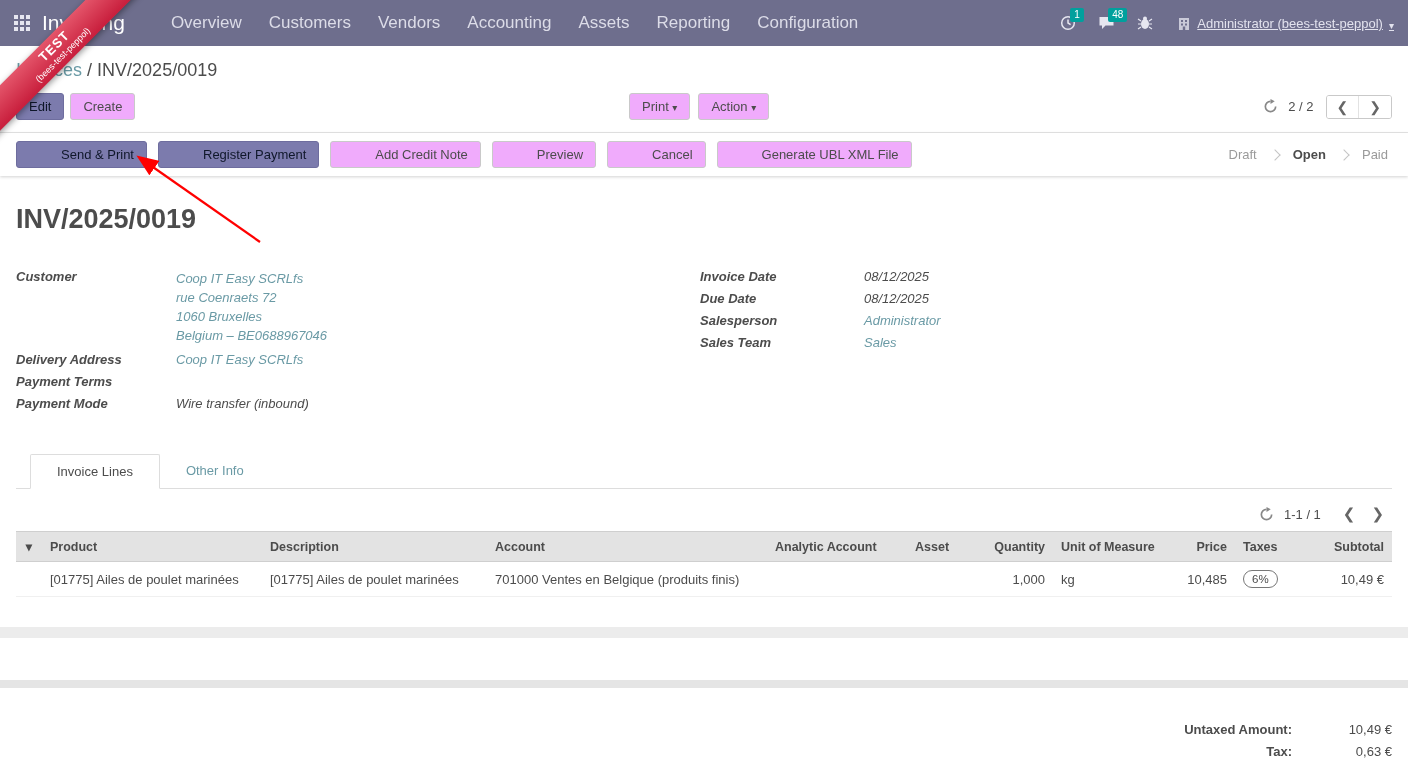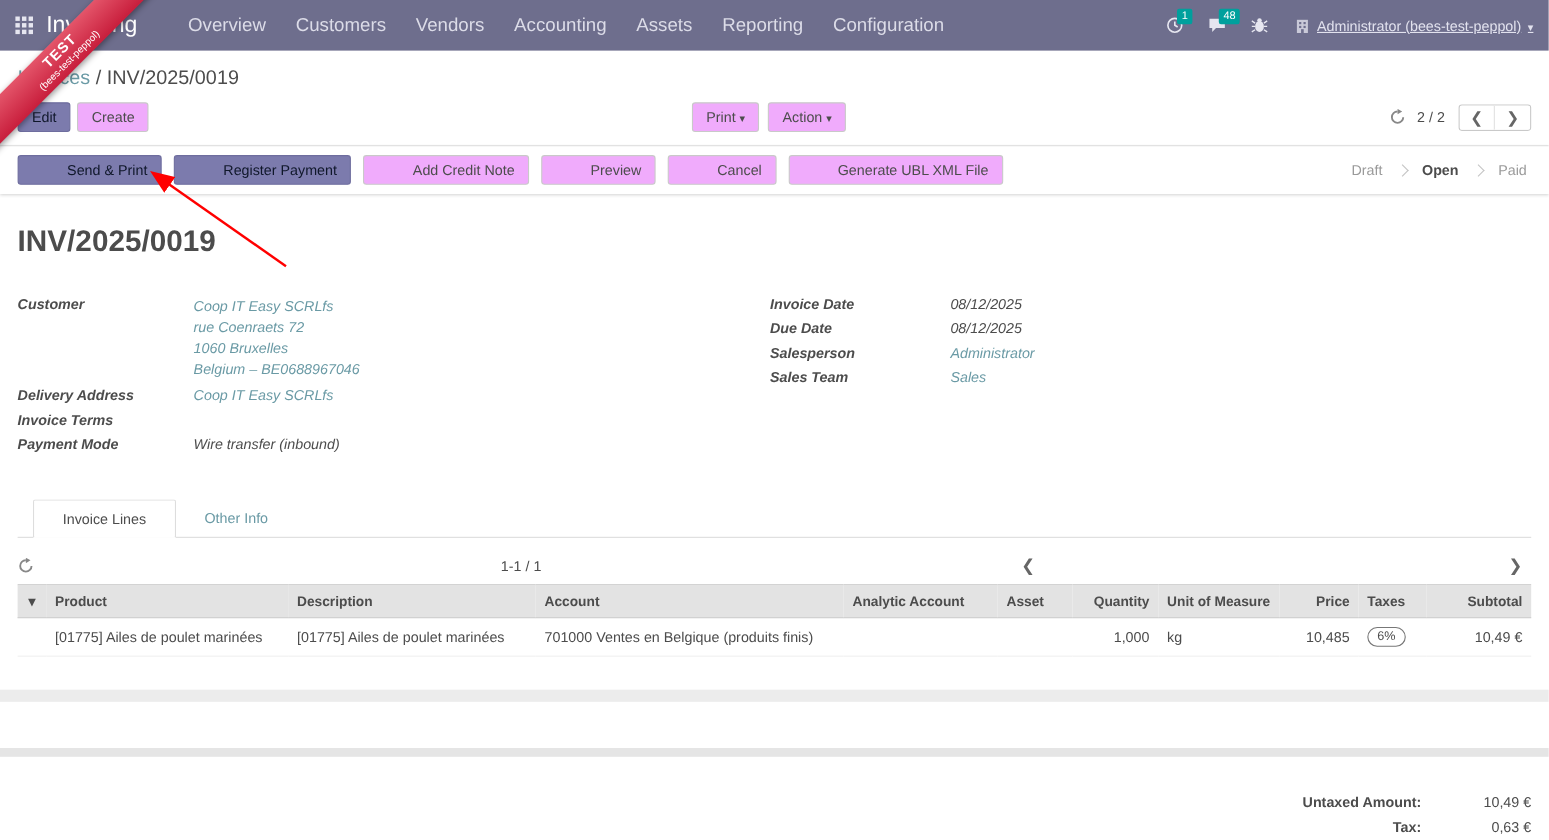--- a/index.html
+++ b/index.html
@@ -65,21 +65,21 @@
   .link { color:#6a9aa5; cursor:pointer; }
   .addr div { line-height:19px; }
 
   
   .tabs { display:flex; border-bottom:1px solid #ddd; margin-top:36px; }
   .tab { padding:9px 26px; font-size:13px; cursor:pointer; margin-bottom:-1px; }
   .tab.active { border:1px solid #ddd; border-bottom:1px solid #fff; background:#fff; color:#4c4c4c; border-radius:2px 2px 0 0; margin-left:14px; }
   .tab.inactive { color:#6a9aa5; }
 
   
-  .list-pager { display:flex; justify-content:space-between; align-items:center; font-size:13px; margin:16px 0 8px; color:#4c4c4c; }
+  .list-pager { display:flex; justify-content:flex-end; align-items:center; font-size:13px; margin:16px 0 8px; color:#4c4c4c; }
   .list-pager .count { margin:0 14px 0 10px; }
   .list-pager .pbtn { background:none; border:none; font-size:15px; color:#666; cursor:pointer; padding:0 8px; font-family:inherit; }
   table.o-list { width:100%; border-collapse:collapse; table-layout:fixed; }
   .o-list th { background:#e3e3e3; border-top:1px solid #cfcfcf; border-bottom:1px solid #cfcfcf;
     font-size:12.5px; font-weight:bold; color:#4c4c4c; padding:7px 8px; text-align:left; cursor:pointer; }
   .o-list td { font-size:13px; padding:8px 8px; border-bottom:1px solid #f0f0f0; color:#4c4c4c;
     overflow:hidden; white-space:nowrap; text-overflow:ellipsis; }
   .t-right { text-align:right !important; }
   .tax-pill { display:inline-block; border:1px solid #777; border-radius:10px; padding:0 8px;
     font-size:11.5px; line-height:16px; background:#fff; }
@@ -238,21 +238,21 @@
           <div>rue Coenraets 72</div>
           <div>1060 Bruxelles</div>
           <div>Belgium – BE0688967046</div>
         </div>
       </div>
       <div class="frow">
         <div class="flabel">Delivery Address</div>
         <div class="fvalue link">Coop IT Easy SCRLfs</div>
       </div>
       <div class="frow">
-        <div class="flabel">Invoice Terms</div>
+        <div class="flabel">Payment Terms</div>
         <div class="fvalue"></div>
       </div>
       <div class="frow">
         <div class="flabel">Payment Mode</div>
         <div class="fvalue">Wire transfer (inbound)</div>
       </div>
     </div>
 
     <div class="col-right">
       <div class="frow">

